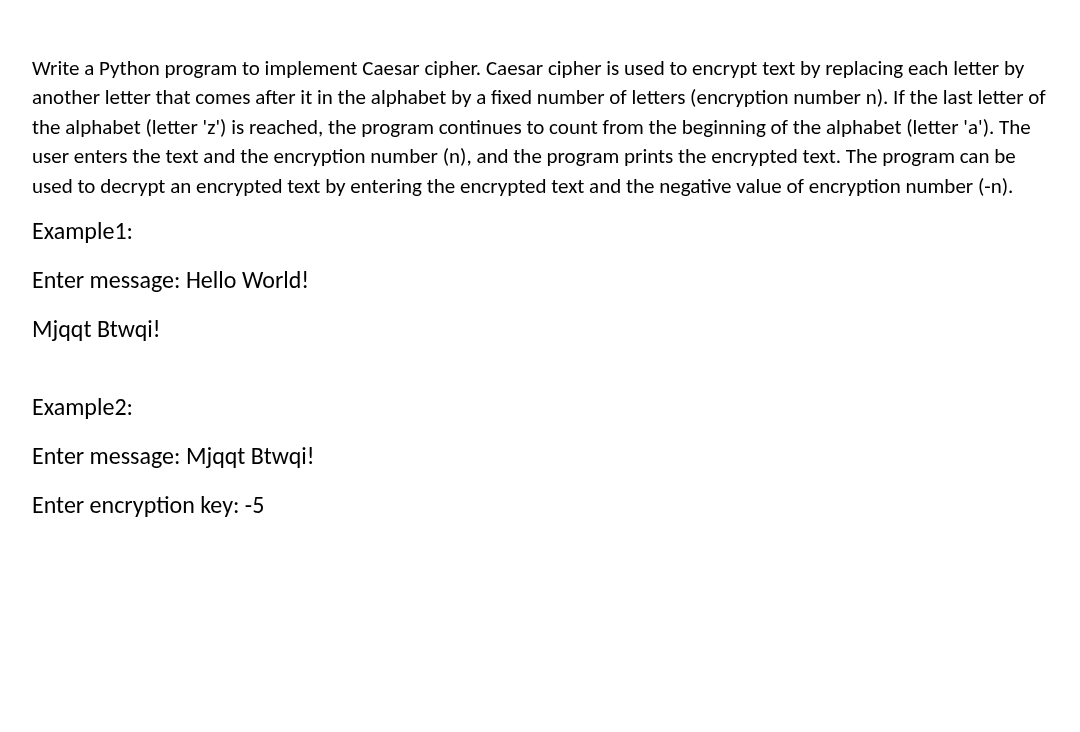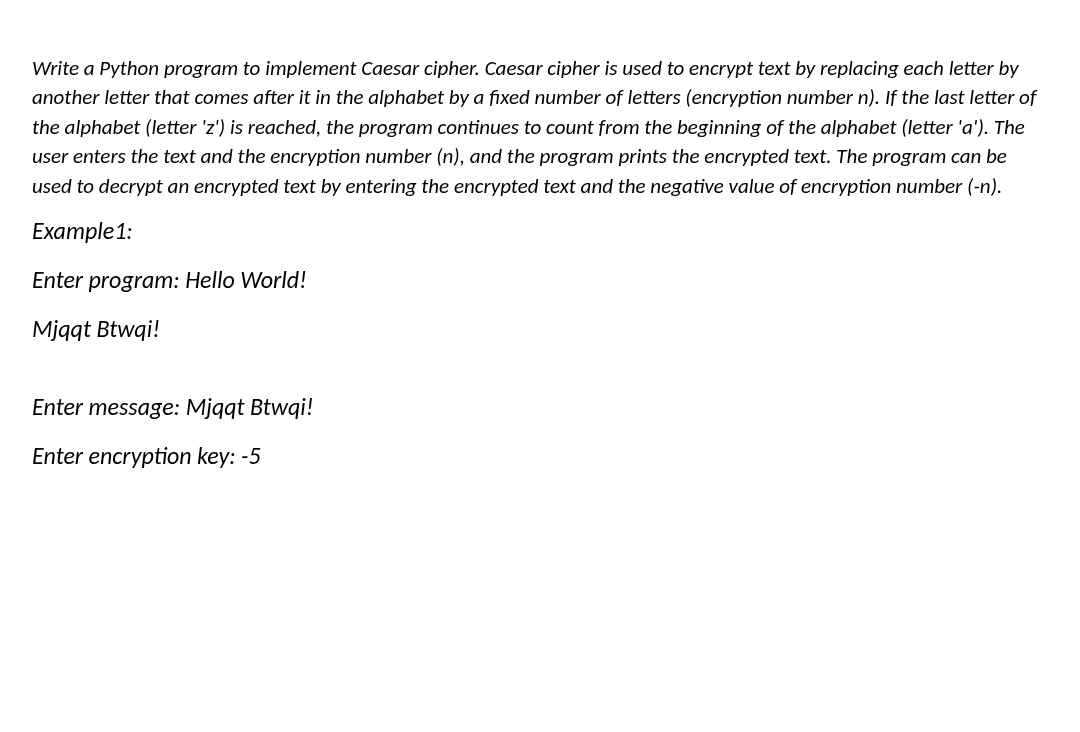--- a/index.html
+++ b/index.html
@@ -7,21 +7,20 @@
     padding: 0;
     width: 1080px;
     height: 732px;
     background: #ffffff;
     font-family: Calibri, "Segoe UI", Arial, sans-serif;
     color: #000000;
   }
   .page {
     padding: 54px 30px 20px 32px;
     box-sizing: border-box;
-    font-style: italic;
   }
   .intro {
     font-size: 21px;
     line-height: 1.4;
     margin-bottom: 14px;
   }
   .line {
     font-size: 24px;
     line-height: 1.3;
     margin-bottom: 18px;
@@ -31,21 +30,22 @@
   }
 </style>
 </head>
 <body>
 
 <div class="page">
 
   <div class="intro">Write a Python program to implement Caesar cipher. Caesar cipher is used to encrypt text by replacing each letter by another letter that comes after it in the alphabet by a fixed number of letters (encryption number n). If the last letter of the alphabet (letter 'z') is reached, the program continues to count from the beginning of the alphabet (letter 'a'). The user enters the text and the encryption number (n), and the program prints the encrypted text. The program can be used to decrypt an encrypted text by entering the encrypted text and the negative value of encryption number (-n).</div>
 
   <div class="line">Example1:</div>
-  <div class="line">Enter program: Hello World!</div>
+  <div class="line">Enter message: Hello World!</div>
   <div class="line">Mjqqt Btwqi!</div>
 
   <div class="gap"></div>
 
+  <div class="line">Example2:</div>
   <div class="line">Enter message: Mjqqt Btwqi!</div>
   <div class="line">Enter encryption key: -5</div>
 
 </div>
 
 </body></html>

